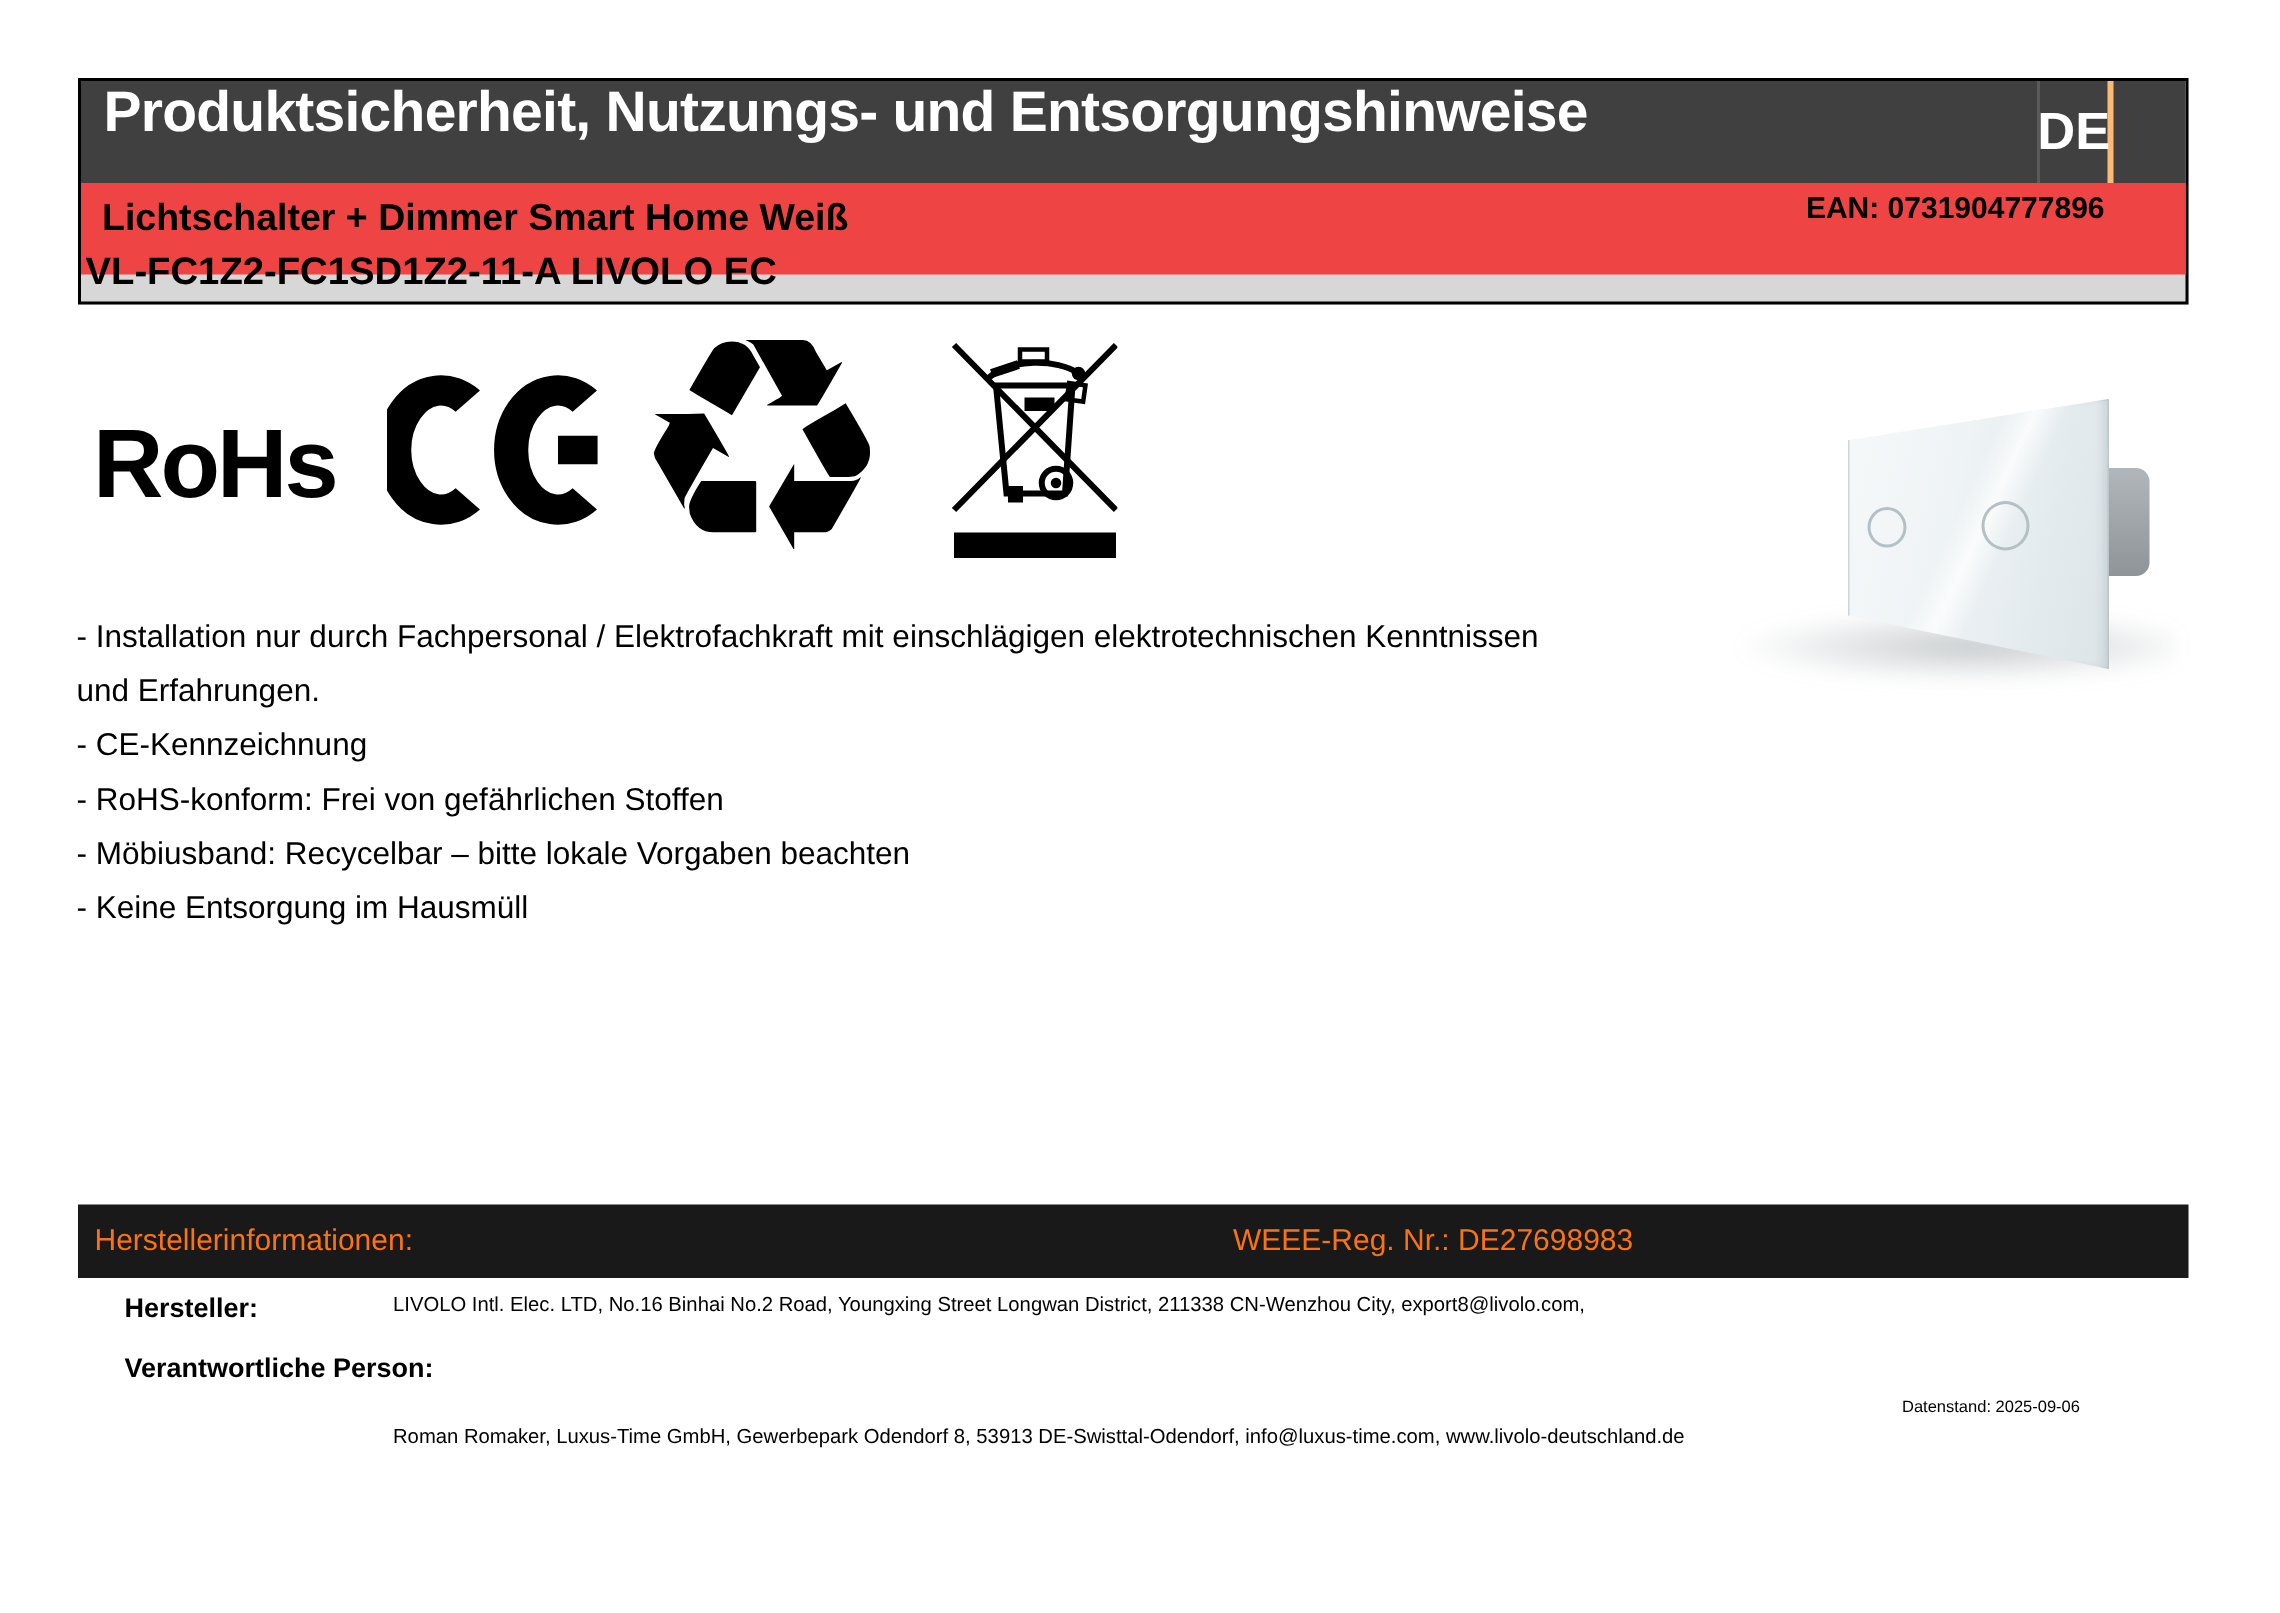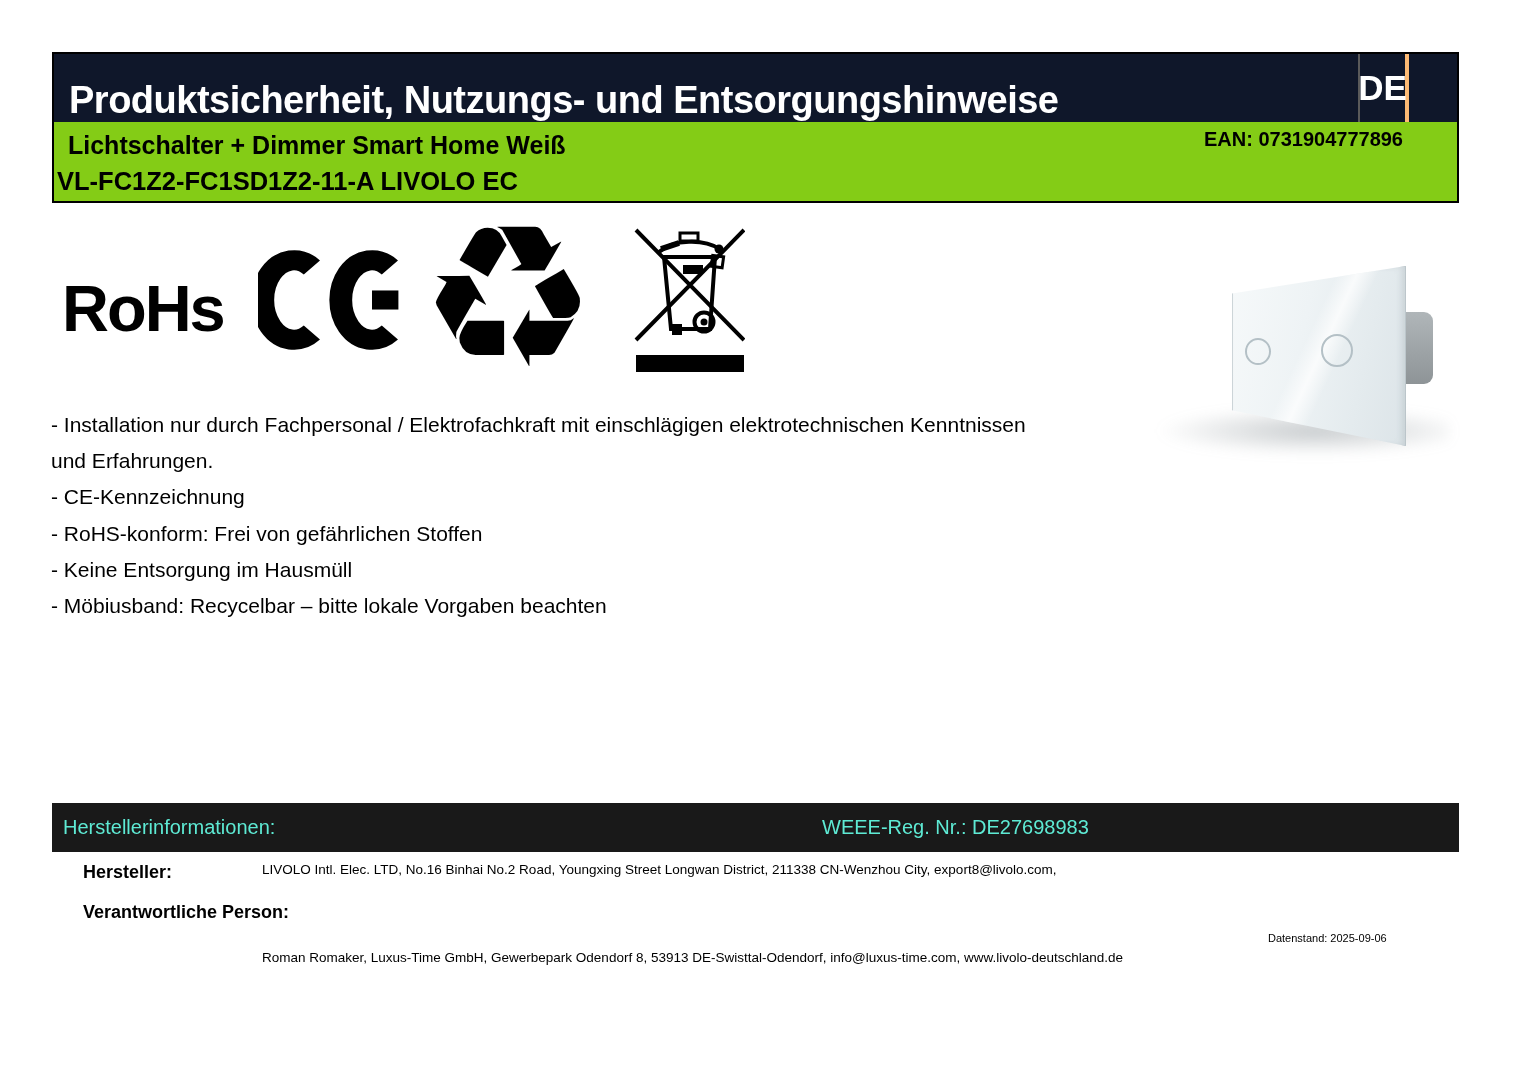--- a/index.html
+++ b/index.html
@@ -3,29 +3,29 @@
 <meta charset="utf-8">
 <style>
   * { margin:0; padding:0; box-sizing:border-box; }
   html,body { width:1520px; height:1075px; background:#ffffff;
     font-family:"Liberation Sans", sans-serif; color:#000; overflow:hidden; }
   .abs { position:absolute; }
 
   
   .header-box { position:absolute; left:52px; top:52px; width:1407px; height:151px;
     border:2px solid #000; background:#d7d7d7; }
-  .header-bar { position:relative; width:100%; height:68px; background:#0f172a;
-    display:flex; align-items:flex-end; }
+  .header-bar { position:relative; width:100%; height:68px; background:#404040;
+    display:flex; align-items:flex-start; }
   .header-title { color:#fff; font-weight:bold; font-size:38px; letter-spacing:-0.5px;
     padding-left:15px; white-space:nowrap; }
   .lang-cell { position:absolute; right:48px; top:0; height:68px; width:51px;
     border-left:2px solid #5a5a5a; border-right:4px solid #fdba74;
     display:flex; align-items:center; justify-content:center;
     color:#fff; font-weight:bold; font-size:35px; }
-  .subheader { position:relative; width:100%; height:79px; background:#84cc16; padding-top:5px; }
+  .subheader { position:relative; width:100%; height:61px; background:#ef4444; padding-top:5px; }
   .sub-line1 { font-weight:bold; font-size:25px; line-height:36px; padding-left:14px; white-space:nowrap; }
   .sub-line2 { font-weight:bold; font-size:25.5px; line-height:36px; padding-left:3px; white-space:nowrap; }
   .ean { position:absolute; top:6px; right:54px; font-weight:bold; font-size:20px; }
 
   
   .rohs { left:62px; top:276px; font-weight:bold; font-size:65px; letter-spacing:-2px; line-height:1; }
   .recycle { left:420px; top:210px; width:176px; height:176px; display:flex;
     align-items:center; justify-content:center; font-family:"DejaVu Sans", sans-serif;
     font-size:198px; line-height:1; }
   .icon-svg { display:block; }
@@ -46,21 +46,21 @@
     clip-path:polygon(0 15.3%, 100% 0%, 100% 100%, 0 80.2%);
     box-shadow:inset 0 0 0 1px rgba(175,185,192,0.55), inset -4px 0 6px rgba(160,172,178,0.35); }
   .p-sheen { position:absolute; inset:0;
     background:linear-gradient(115deg, rgba(255,255,255,0) 42%, rgba(255,255,255,0.75) 50%, rgba(255,255,255,0) 58%); }
   .p-ring { position:absolute; border-radius:50%; border:2px solid #b4c0c6; }
   .p-ring.r1 { left:13px; top:72px; width:26px; height:27px; }
   .p-ring.r2 { left:89px; top:68px; width:32px; height:33px; }
 
   
   .footer-bar { left:52px; top:803px; width:1407px; height:49px; background:#191919;
-    color:#5eead4; font-size:20px; }
+    color:#f97316; font-size:20px; }
   .footer-heading { position:absolute; left:11px; top:0; line-height:49px; }
   .footer-weee { position:absolute; left:770px; top:0; line-height:49px; }
   .info-label { font-weight:bold; font-size:18px; white-space:nowrap; }
   .info-value { font-size:13.5px; white-space:nowrap; }
   .date-note { left:1268px; top:932px; font-size:11px; }
 </style>
 </head>
 <body>
 
 <div class="header-box">
@@ -116,22 +116,22 @@
     <div class="p-ring r1"></div>
     <div class="p-ring r2"></div>
   </div>
 </div>
 
 <div class="abs notes">
   <div class="note-line">- Installation nur durch Fachpersonal / Elektrofachkraft mit einschlägigen elektrotechnischen Kenntnissen</div>
   <div class="note-line">und Erfahrungen.</div>
   <div class="note-line">- CE-Kennzeichnung</div>
   <div class="note-line">- RoHS-konform: Frei von gefährlichen Stoffen</div>
+  <div class="note-line">- Möbiusband: Recycelbar – bitte lokale Vorgaben beachten</div>
   <div class="note-line">- Keine Entsorgung im Hausmüll</div>
-  <div class="note-line">- Möbiusband: Recycelbar – bitte lokale Vorgaben beachten</div>
 </div>
 
 <div class="abs footer-bar">
   <div class="footer-heading">Herstellerinformationen:</div>
   <div class="footer-weee">WEEE-Reg. Nr.: DE27698983</div>
 </div>
 
 <div class="abs info-label" style="left:83px; top:862px;">Hersteller:</div>
 <div class="abs info-value" style="left:262px; top:862px;">LIVOLO Intl. Elec. LTD, No.16 Binhai No.2 Road, Youngxing Street Longwan District, 211338 CN-Wenzhou City, export8@livolo.com,</div>
 

